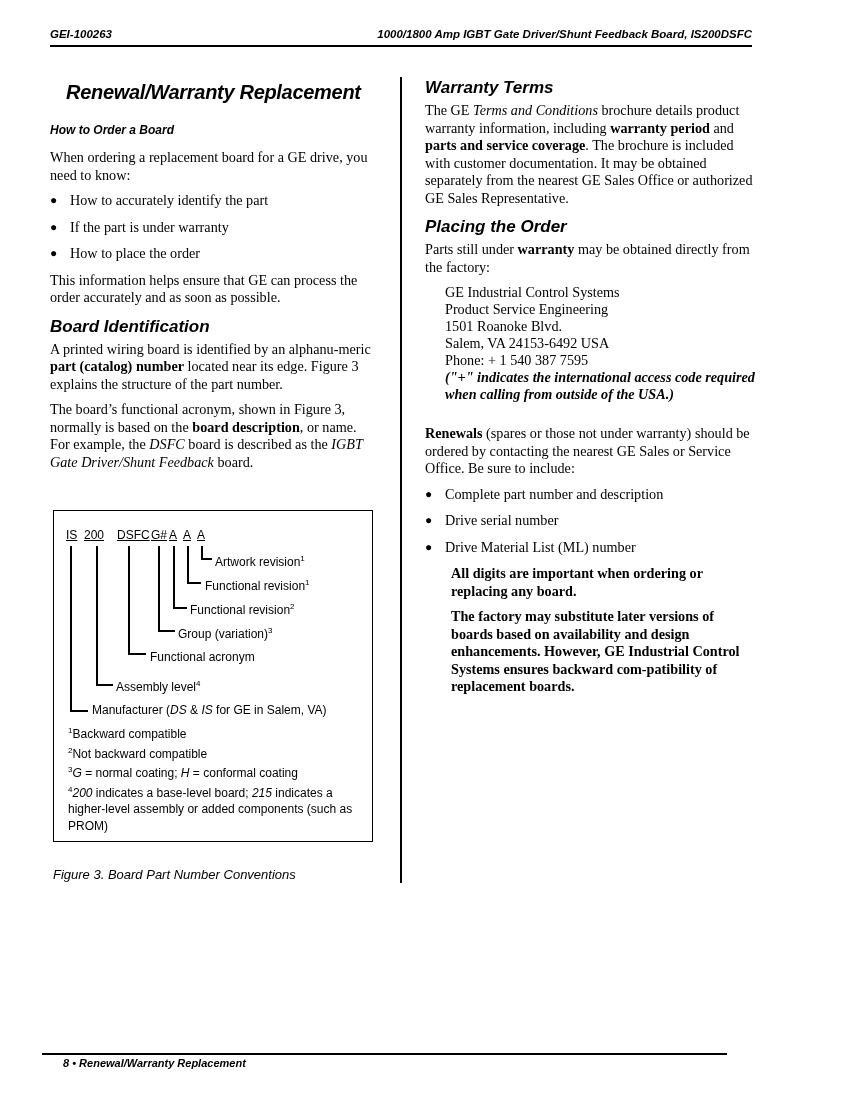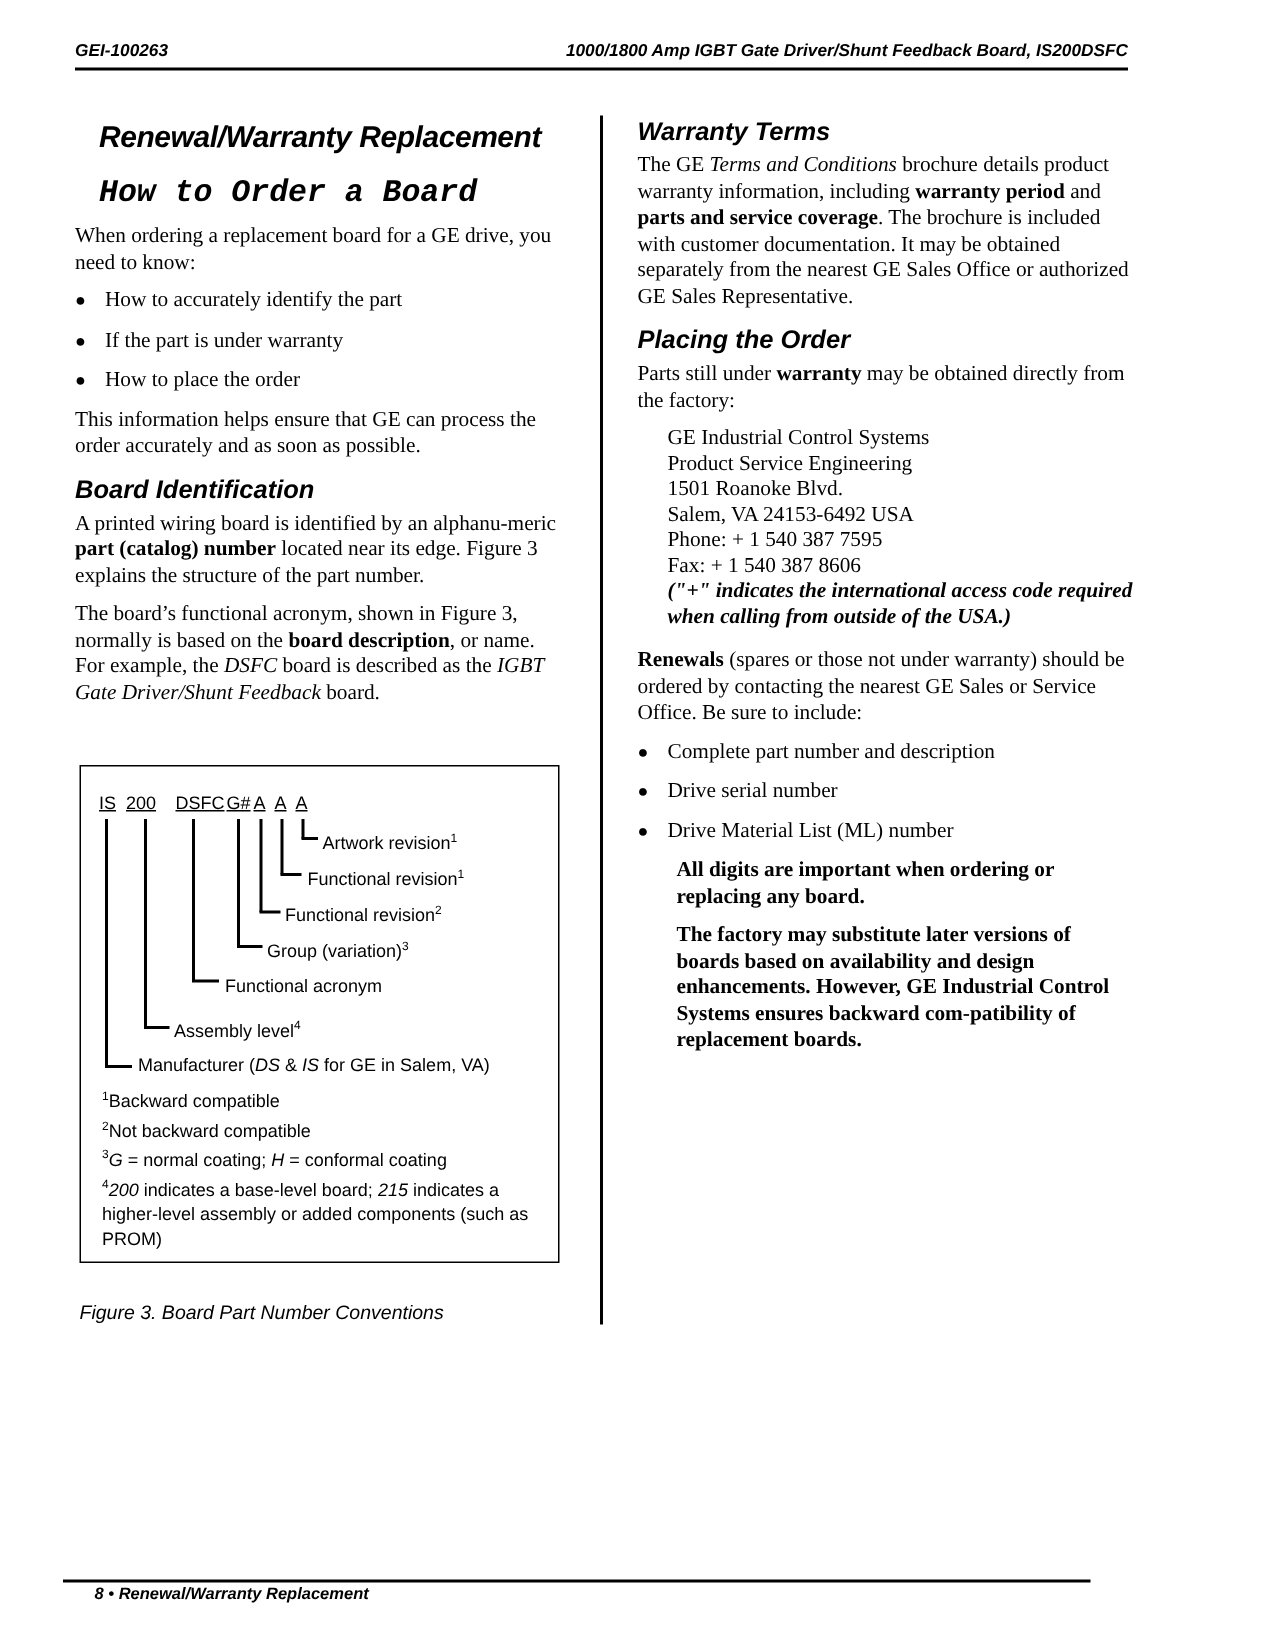--- a/index.html
+++ b/index.html
@@ -17,42 +17,42 @@
   .ftr { position: absolute; left: 50px; top: 1057px; font-family: "Liberation Sans", sans-serif; font-weight: bold; font-style: italic; font-size: 11px; margin-left: 13px; }
 
   
   .col-rule { position: absolute; left: 400px; top: 77px; width: 2px; height: 806px; background: #000; }
 
   
   .left-col { position: absolute; left: 50px; top: 78px; width: 322px; }
   .right-col { position: absolute; left: 425px; top: 78px; width: 330px; }
 
   h1.chapter { font-family: "Liberation Sans", sans-serif; font-weight: bold; font-style: italic; font-size: 20px; margin: 0 0 0 16px; line-height: 28px; letter-spacing: -0.3px; }
-  h2.sec { font-family: Liberation Mono, monospace; font-weight: bold; font-style: italic; font-size: 21px; margin: 14px 0 9px 16px; line-height: 20px; }
+  h2.sec { font-family: Liberation Sans, sans-serif; font-weight: bold; font-style: italic; font-size: 12px; margin: 14px 0 9px 0; line-height: 20px; }
   h3.sub { font-family: "Liberation Sans", sans-serif; font-weight: bold; font-style: italic; font-size: 17px; margin: 0 0 6px 0; line-height: 16px; }
   p.body { font-family: "Liberation Serif", serif; font-size: 14.2px; line-height: 17.5px; margin: 0 0 8px 0; }
   ul.bul { list-style: none; padding: 0; margin: 0 0 4px 0; }
   ul.bul li { font-family: "Liberation Serif", serif; font-size: 14.2px; line-height: 17.5px; position: relative; padding-left: 20px; margin-bottom: 9px; }
   ul.bul li .dot { position: absolute; left: 0; top: 0; font-size: 12px; }
   b { font-weight: bold; }
   i { font-style: italic; }
 
   
   .fig-box { position: absolute; left: 53px; top: 510px; width: 318px; height: 330px; border: 1.5px solid #000; }
   .fig-diag { position: absolute; left: 0; top: 0; width: 318px; height: 210px; }
   .pn { position: absolute; top: 17px; font-family: "Liberation Sans", sans-serif; font-size: 12px; text-decoration: underline; }
   .vline { position: absolute; width: 1.5px; background: #000; }
   .hline { position: absolute; height: 1.5px; background: #000; }
   .flabel { position: absolute; font-family: "Liberation Sans", sans-serif; font-size: 12px; white-space: nowrap; line-height: 14px; }
   .flabel sup { font-size: 8px; }
   .notes { position: absolute; left: 14px; top: 212px; width: 300px; font-family: "Liberation Sans", sans-serif; font-size: 12px; line-height: 16.5px; }
   .notes sup { font-size: 8px; }
   .fig-caption { position: absolute; left: 53px; top: 867px; width: 320px; text-align: left; font-family: "Liberation Sans", sans-serif; font-style: italic; font-size: 13px; }
 
-  .addr { font-family: "Liberation Serif", serif; font-size: 14.2px; line-height: 17px; margin: 0 0 12px 20px; }
+  .addr { font-family: "Liberation Serif", serif; font-size: 14.2px; line-height: 17px; margin: 0 0 22px 20px; }
   .note-head { font-family: "Liberation Sans", sans-serif; font-weight: bold; font-style: italic; font-size: 15px; text-align: center; margin: 10px 0 6px 0; }
   .note-p { font-family: "Liberation Serif", serif; font-weight: bold; font-size: 14.2px; line-height: 17.5px; margin: 0 10px 8px 26px; }
 </style>
 </head>
 <body>
 
 <div class="hdr">
   <span class="hdr-left">GEI-100263</span>
   <span class="hdr-right">1000/1800 Amp IGBT Gate Driver/Shunt Feedback Board, IS200DSFC</span>
 </div>
@@ -124,21 +124,20 @@
   <p class="body"><span>The GE </span><i>Terms and Conditions</i><span> brochure details product warranty information, including </span><b>warranty period</b><span> and </span><b>parts and service coverage</b><span>. The brochure is included with customer documentation. It may be obtained separately from the nearest GE Sales Office or authorized GE Sales Representative.</span></p>
 
   <h3 class="sub" style="margin-top:12px;">Placing the Order</h3>
   <p class="body"><span>Parts still under </span><b>warranty</b><span> may be obtained directly from the factory:</span></p>
   <div class="addr">
     <div>GE Industrial Control Systems</div>
     <div>Product Service Engineering</div>
     <div>1501 Roanoke Blvd.</div>
     <div>Salem, VA 24153-6492  USA</div>
     <div>Phone:  + 1 540 387 7595</div>
-    <div>Fax:  + 1 540 387 8606</div>
     <div style="font-style:italic; font-weight:bold;">("+" indicates the international access code required when calling from outside of the USA.)</div>
   </div>
 
   <p class="body"><b>Renewals</b><span> (spares or those not under warranty) should be ordered by contacting the nearest GE Sales or Service Office. Be sure to include:</span></p>
   <ul class="bul">
     <li><span class="dot">●</span><span>Complete part number and description</span></li>
     <li><span class="dot">●</span><span>Drive serial number</span></li>
     <li><span class="dot">●</span><span>Drive Material List (ML) number</span></li>
   </ul>
 

